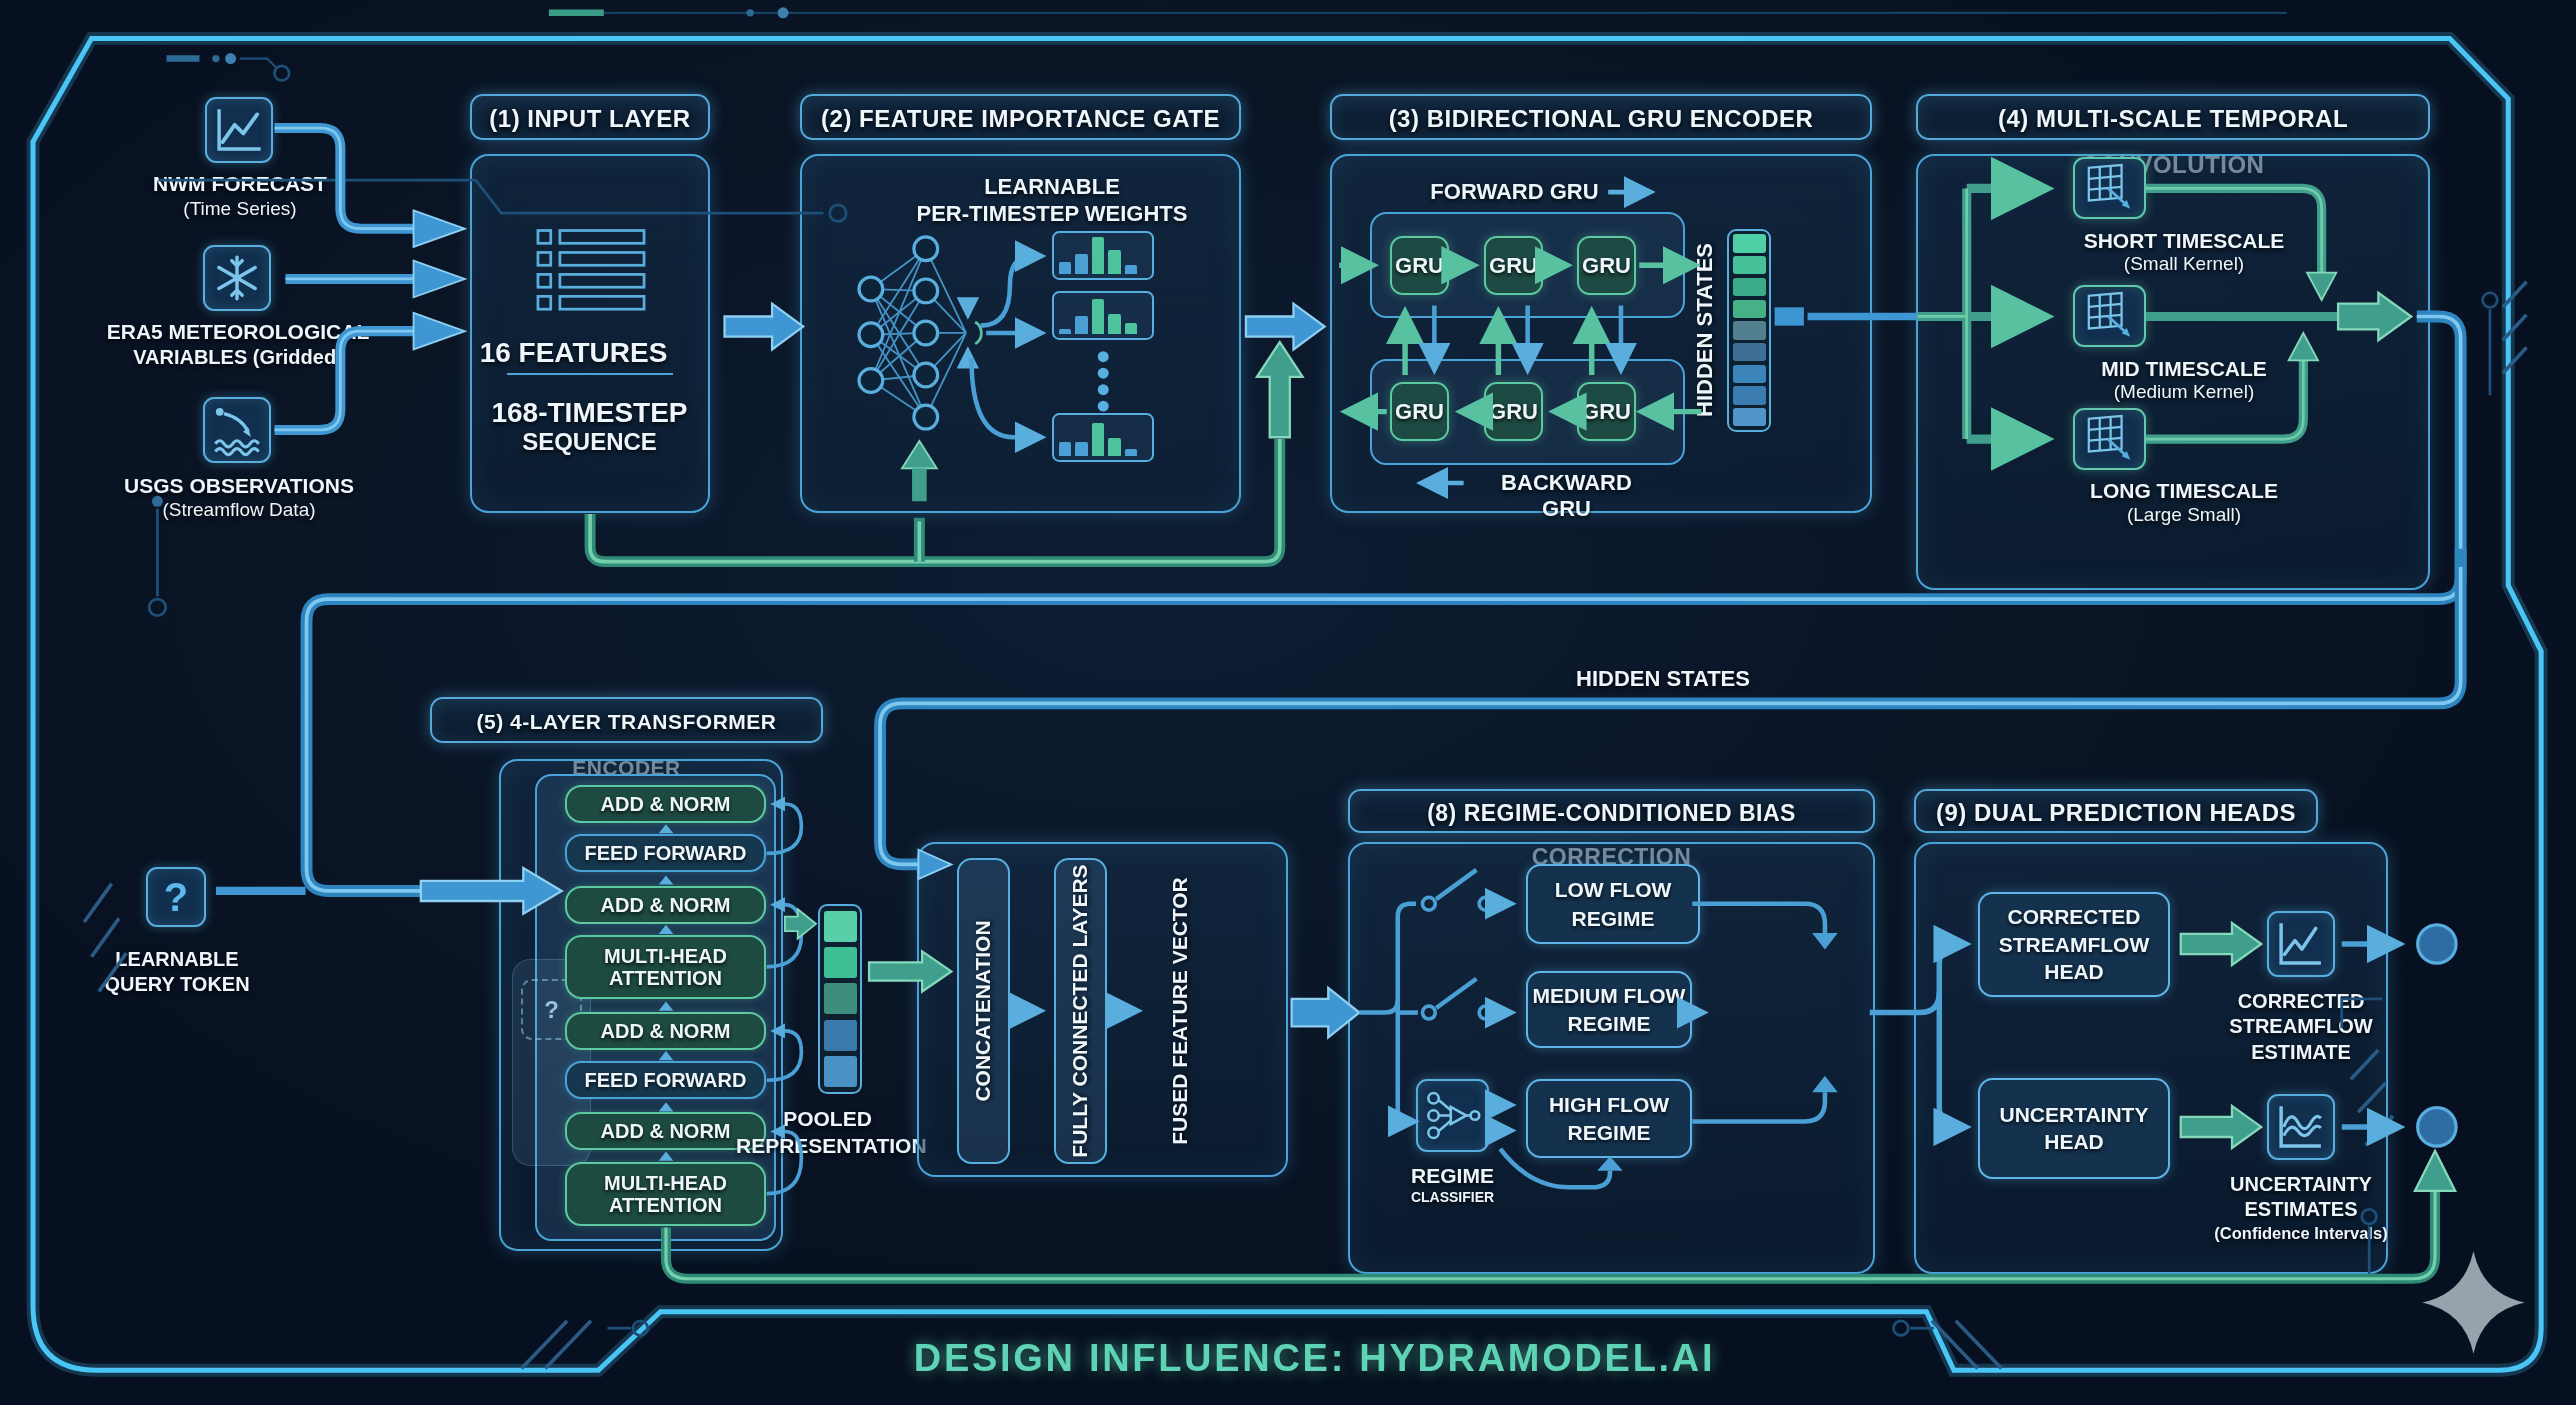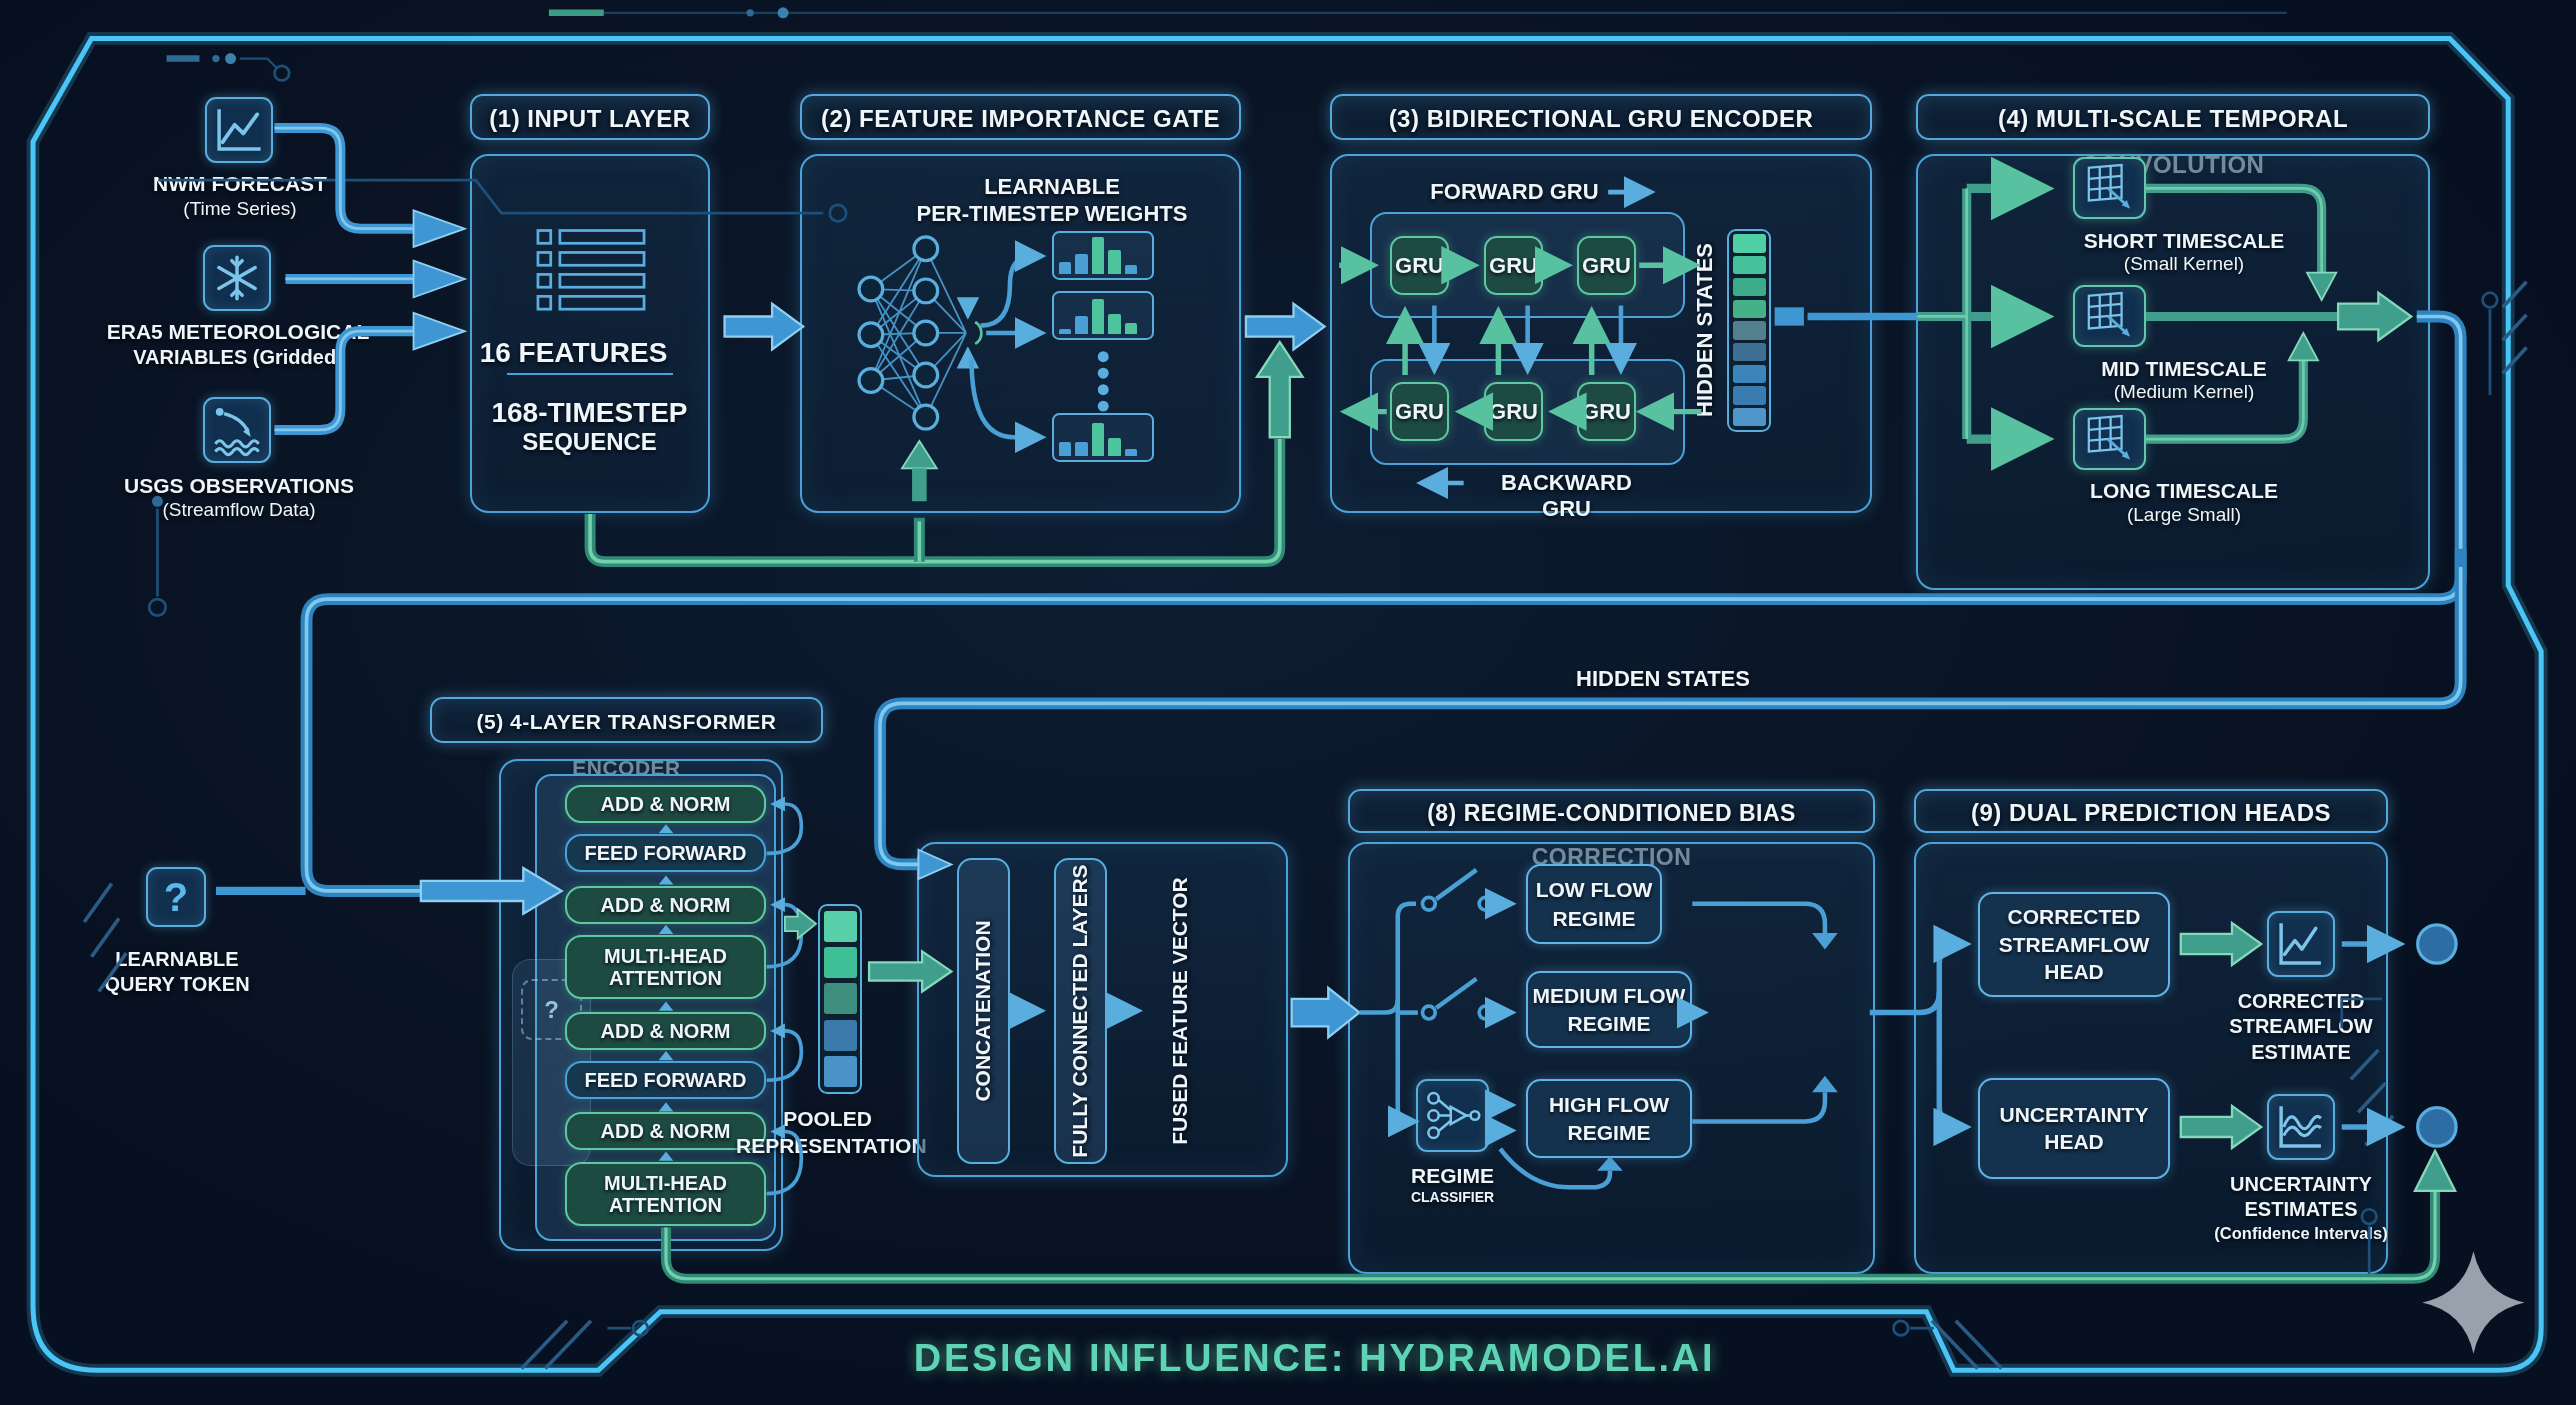--- a/index.html
+++ b/index.html
@@ -229,21 +229,21 @@
 
   <div class="panel" style="left:917px;top:842px;width:371px;height:335px"></div>
   <div class="col7" style="left:957px;top:858px;width:53px;height:306px"></div>
   <div class="vlbl" style="left:983px;top:1011px;font-size:21px">CONCATENATION</div>
   <div class="col7" style="left:1054px;top:858px;width:53px;height:306px"></div>
   <div class="vlbl" style="left:1080px;top:1011px;font-size:21px">FULLY CONNECTED LAYERS</div>
   <div class="vlbl" style="left:1180px;top:1011px;font-size:21px">FUSED FEATURE VECTOR</div>
 
   <div class="pill" style="left:1348px;top:789px;width:527px;height:44px;line-height:44px;font-size:23px">(8) REGIME-CONDITIONED BIAS CORRECTION</div>
   <div class="panel" style="left:1348px;top:842px;width:527px;height:432px"></div>
-  <div class="nbox" style="left:1526px;top:864px;width:136px;height:80px">
+  <div class="nbox" style="left:1526px;top:864px;width:174px;height:80px">
     <div>LOW FLOW</div>
     <div>REGIME</div>
   </div>
   <div class="nbox" style="left:1526px;top:971px;width:166px;height:77px">
     <div>MEDIUM FLOW</div>
     <div>REGIME</div>
   </div>
   <div class="nbox" style="left:1526px;top:1079px;width:166px;height:79px">
     <div>HIGH FLOW</div>
     <div>REGIME</div>
@@ -257,21 +257,21 @@
         <line x1="24" y1="40" x2="38" y2="40"></line>
         <line x1="24" y1="58" x2="38" y2="46"></line>
       <path d="M38,30 L38,50 L56,40 Z"></path>
       <line x1="56" y1="40" x2="62" y2="40"></line>
         <circle cx="66" cy="40" r="5"></circle>
     </svg>
   </div>
   <div class="lbl" style="left:1361px;top:1164px;width:183px;font-size:21px">REGIME</div>
   <div class="lbl" style="left:1361px;top:1189px;width:183px;font-size:14px">CLASSIFIER</div>
 
-  <div class="pill" style="left:1914px;top:789px;width:474px;height:44px;line-height:44px">(9) DUAL PREDICTION HEADS</div>
+  <div class="pill" style="left:1914px;top:789px;width:404px;height:44px;line-height:44px">(9) DUAL PREDICTION HEADS</div>
   <div class="panel" style="left:1914px;top:842px;width:474px;height:432px"></div>
   <div class="nbox" style="left:1978px;top:892px;width:192px;height:105px;font-size:21px;line-height:24px">
     <div>CORRECTED</div>
     <div>STREAMFLOW</div>
     <div>HEAD</div>
   </div>
   <div class="nbox" style="left:1978px;top:1078px;width:192px;height:101px;font-size:21px;line-height:24px">
     <div>UNCERTAINTY</div>
     <div>HEAD</div>
   </div>

